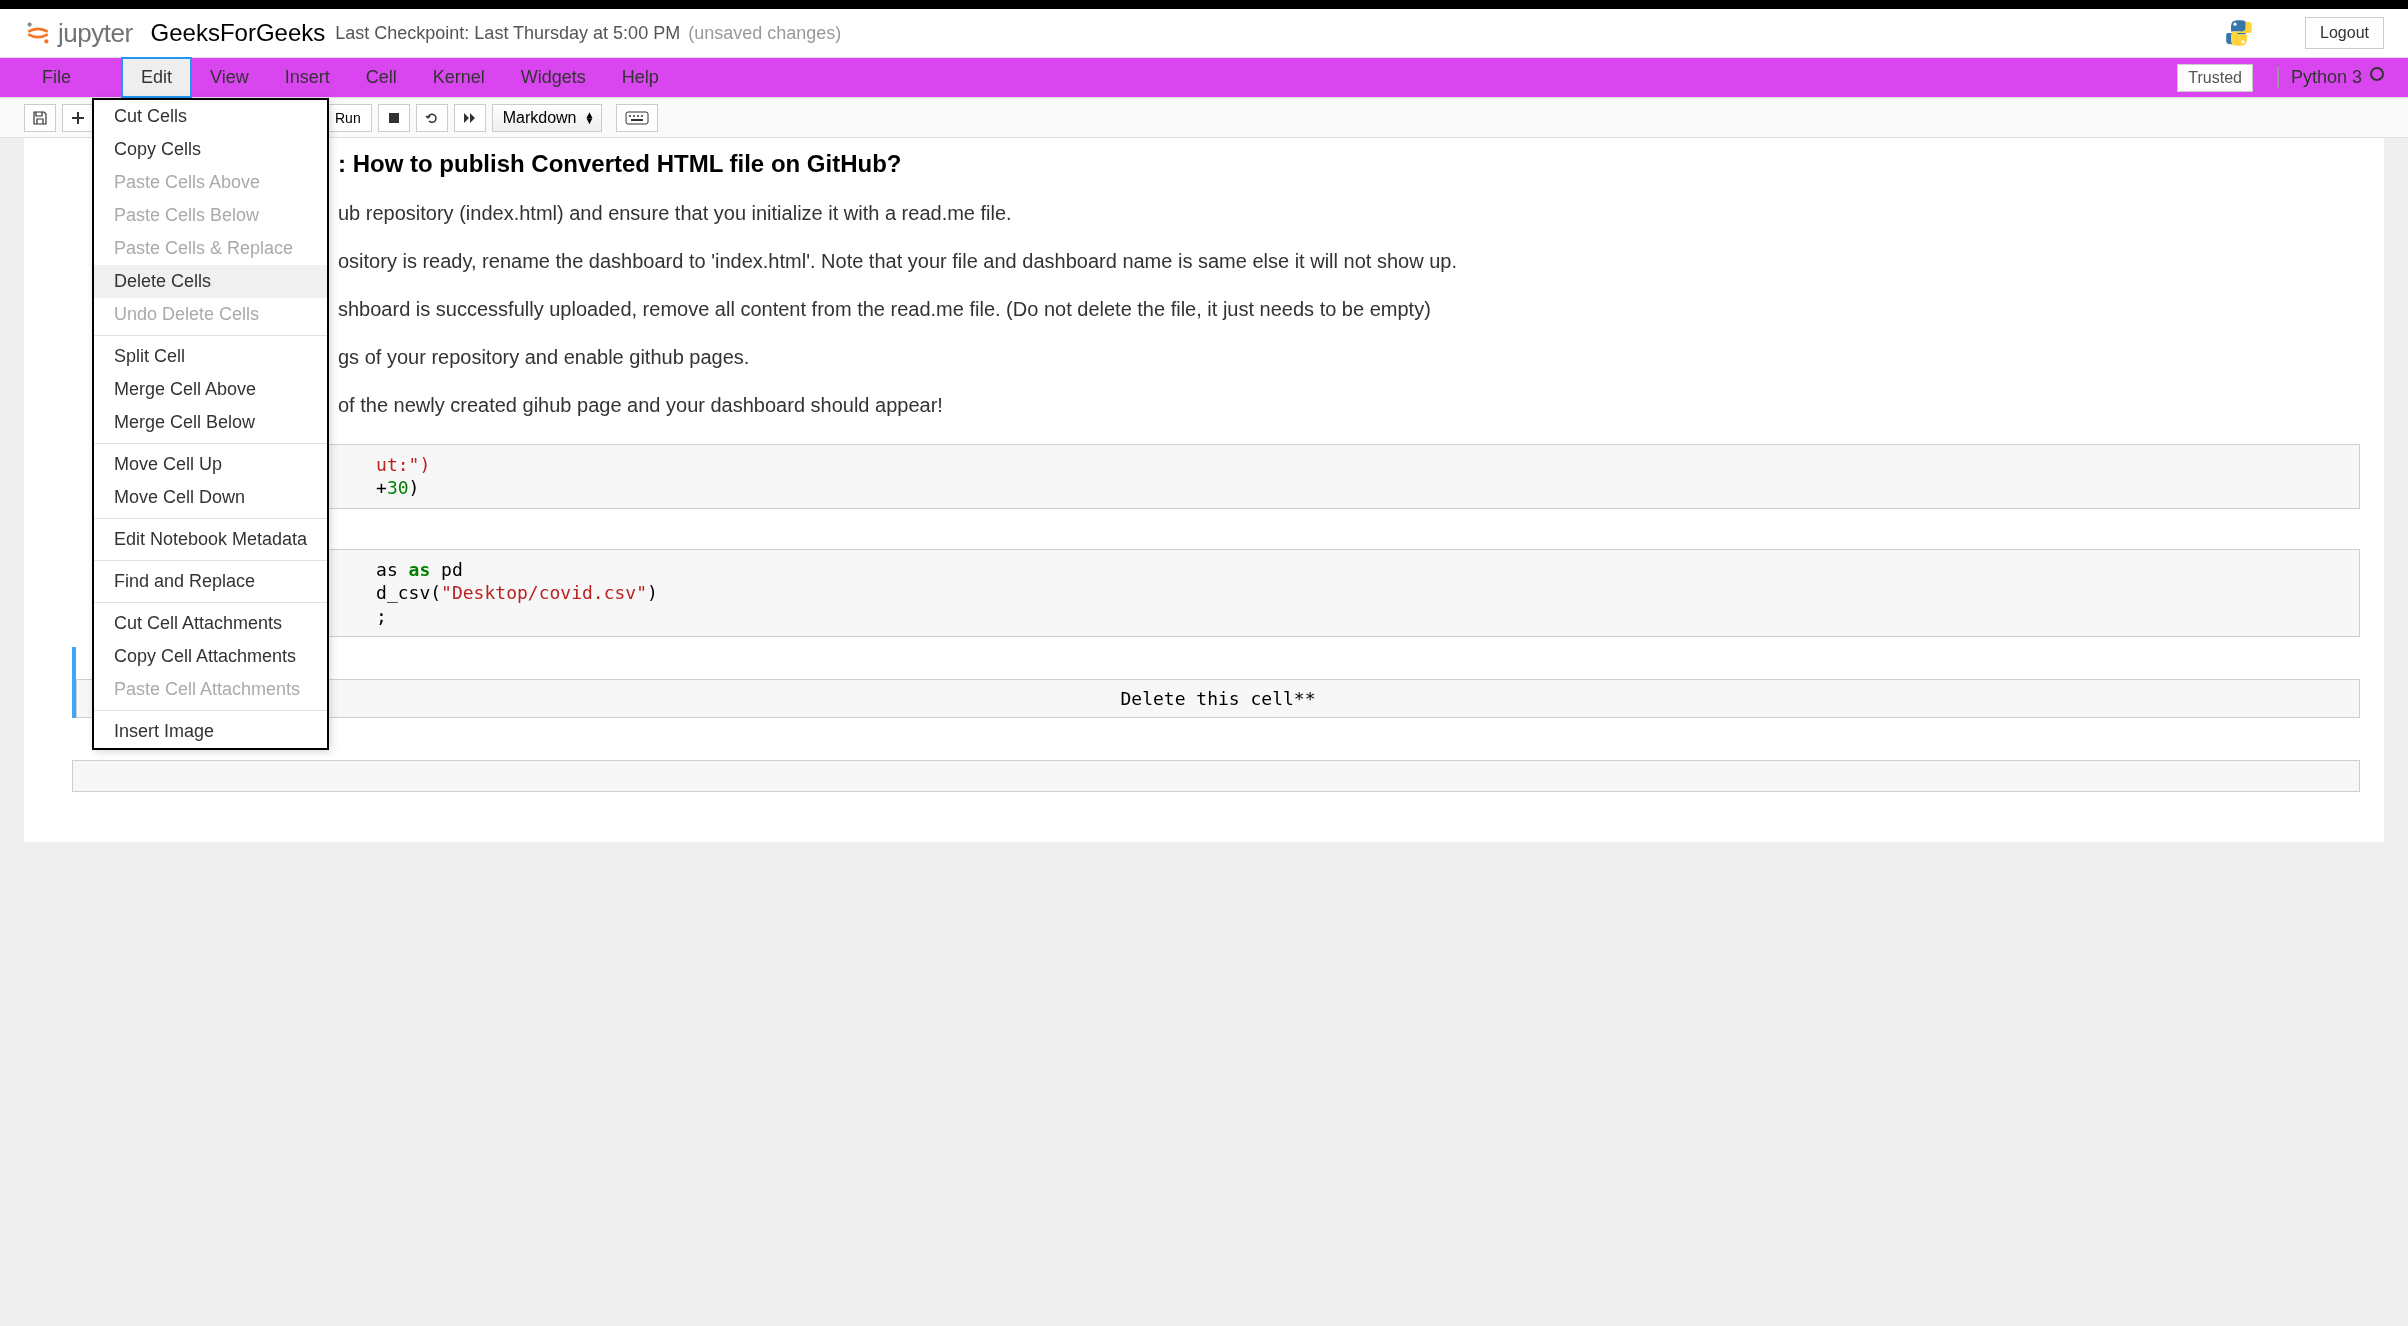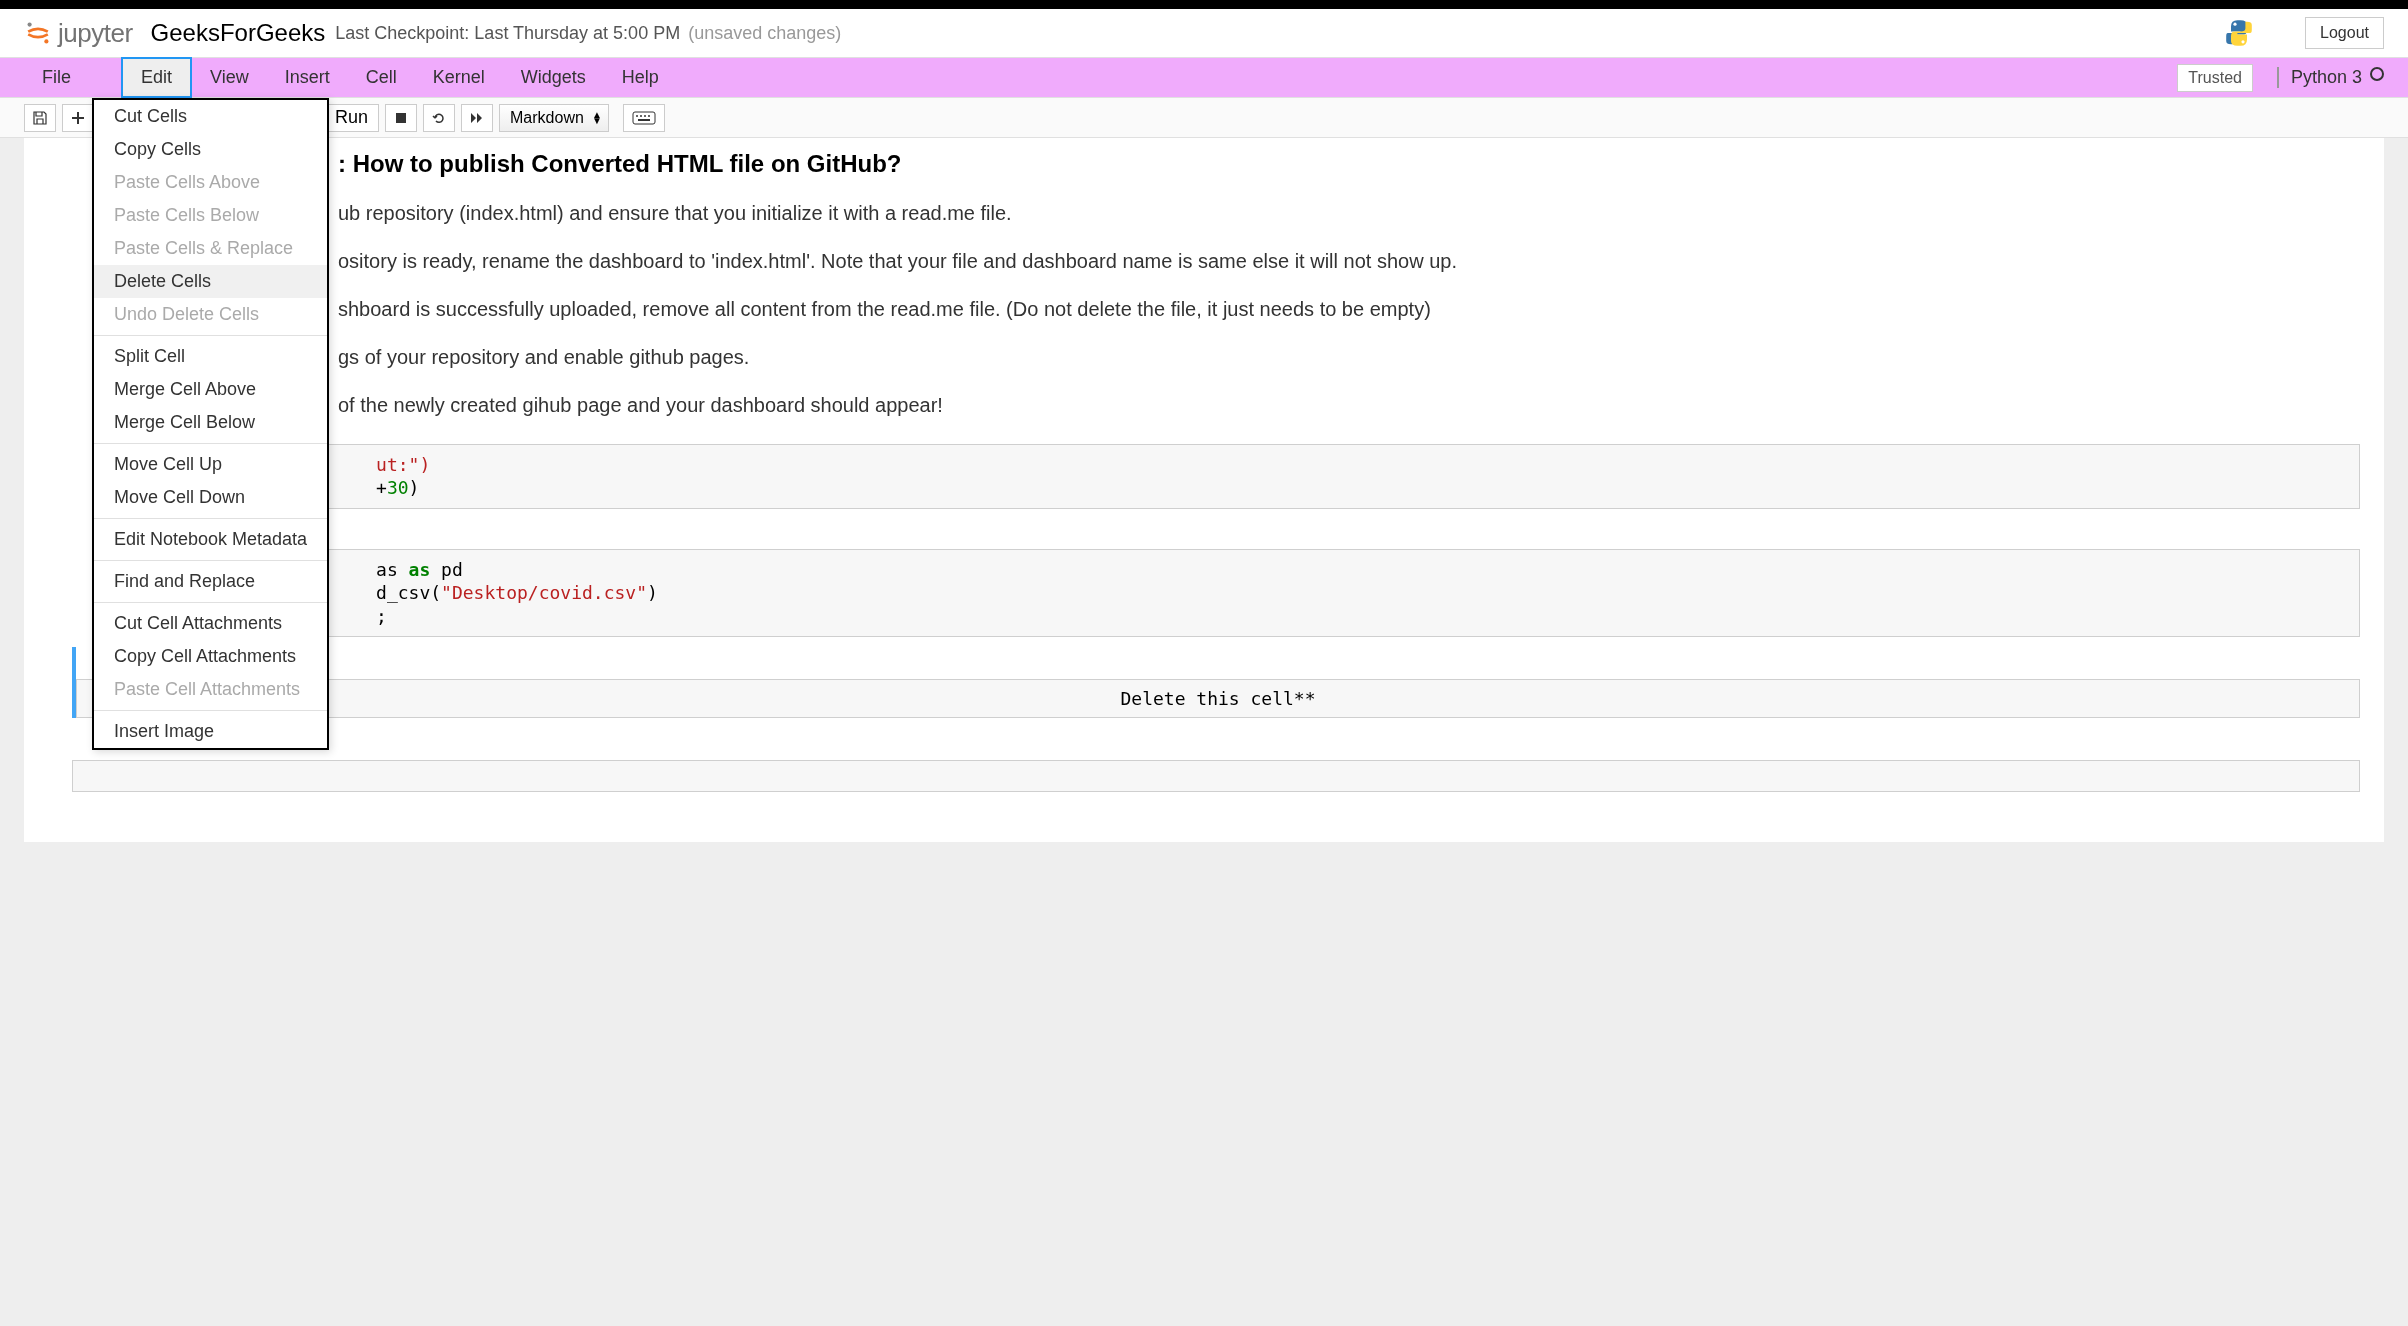--- a/index.html
+++ b/index.html
@@ -18,21 +18,21 @@
 .jupyter-logo-icon { width: 28px; height: 28px; }
 .jupyter-logo-text { font-size: 26px; color: #737373; font-weight: 400; letter-spacing: -0.5px; }
 .notebook-name { font-size: 24px; color: #000; margin-left: 18px; font-weight: 500; }
 .checkpoint { font-size: 18px; color: #555; margin-left: 10px; font-weight: 400; }
 .unsaved { font-size: 18px; color: #999; margin-left: 8px; font-weight: 400; }
 .header-spacer { flex: 1; }
 .python-logo { width: 32px; height: 32px; margin-right: 18px; }
 .logout-btn { border: 1px solid #ccc; background: #fff; padding: 6px 14px; font-size: 16px; color: #333; cursor: pointer; margin-left: 32px; }
 
 .menubar {
-  background: #f0abfc;
+  background: #d946ef;
   border-bottom: 1px solid #e0e0e0;
   display: flex;
   align-items: center;
   padding: 0 24px;
   height: 40px;
   position: relative;
 }
 .menu-item {
   padding: 8px 18px;
   font-size: 18px;
@@ -80,21 +80,21 @@
 }
 .tool-btn {
   border: 1px solid #ccc;
   background: #fff;
   width: 32px;
   height: 28px;
   display: flex;
   align-items: center;
   justify-content: center;
   cursor: pointer;
-  font-size: 18px;
+  font-size: 14px;
 }
 .tool-btn.run { width: auto; padding: 0 10px; gap: 6px; }
 .cell-type-select {
   border: 1px solid #ccc;
   background: linear-gradient(#fff, #eee);
   height: 28px;
   padding: 0 24px 0 10px;
   font-size: 16px;
   position: relative;
   display: flex;

